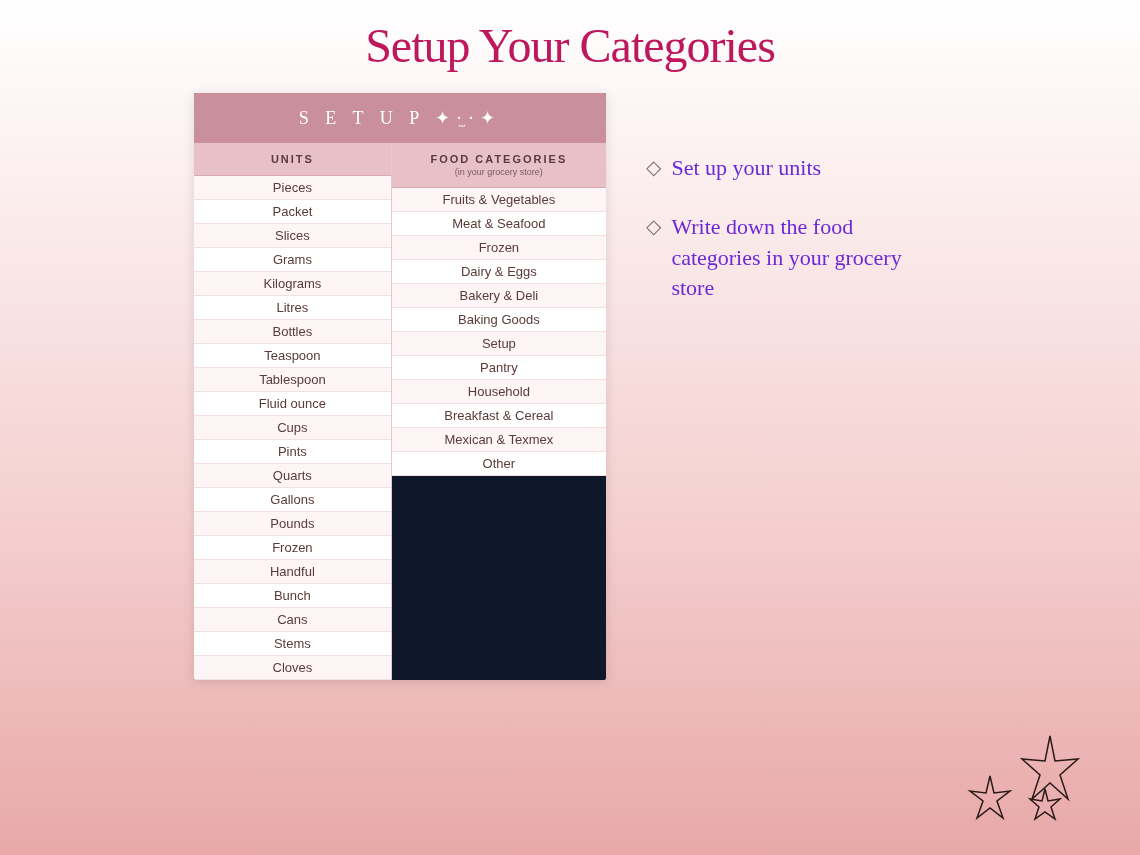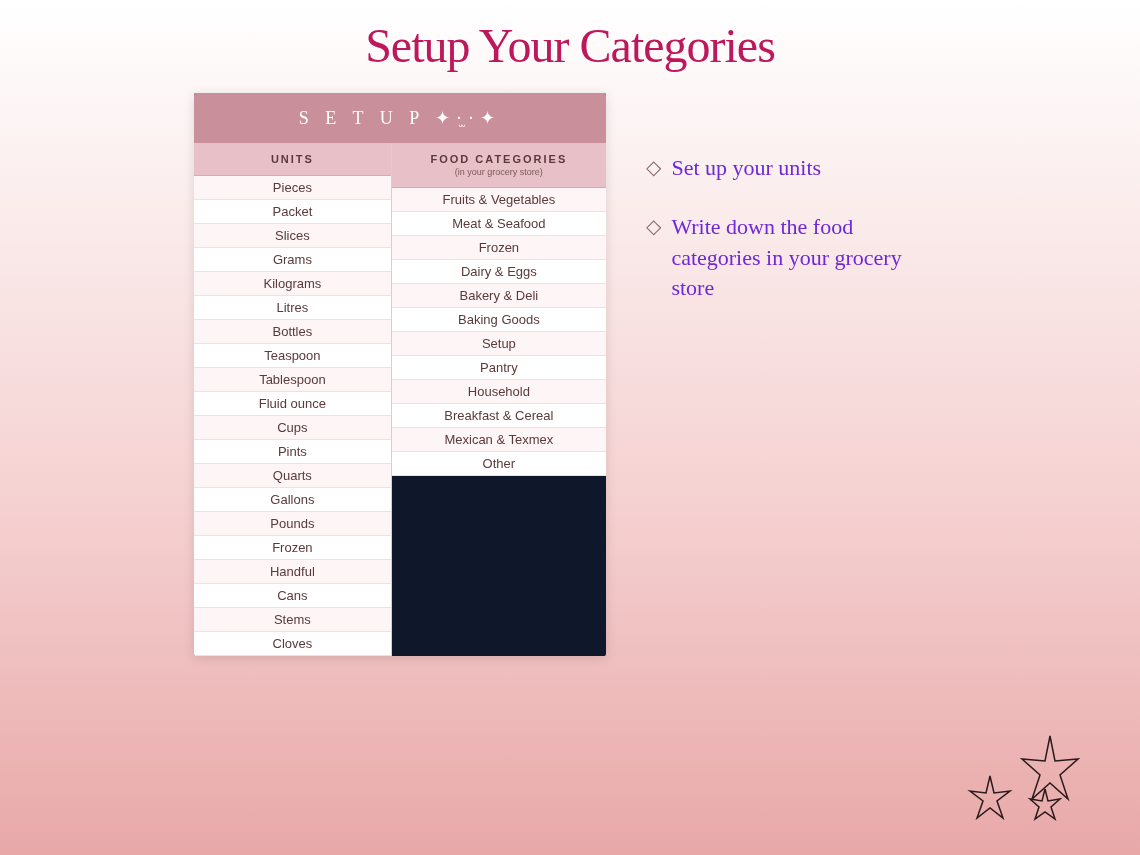--- a/index.html
+++ b/index.html
@@ -186,20 +186,21 @@
             <div class="col-row">Teaspoon</div>
             <div class="col-row">Tablespoon</div>
             <div class="col-row">Fluid ounce</div>
             <div class="col-row">Cups</div>
             <div class="col-row">Pints</div>
             <div class="col-row">Quarts</div>
             <div class="col-row">Gallons</div>
             <div class="col-row">Pounds</div>
             <div class="col-row">Frozen</div>
             <div class="col-row">Handful</div>
+            <div class="col-row">Bunch</div>
             <div class="col-row">Cans</div>
             <div class="col-row">Stems</div>
             <div class="col-row">Cloves</div>
           </div>
       </div>
 
       <div class="col-categories">
         <div class="col-header">
           <div class="col-header-title">FOOD CATEGORIES</div>
           <div class="col-header-subtitle">(in your grocery store)</div>

